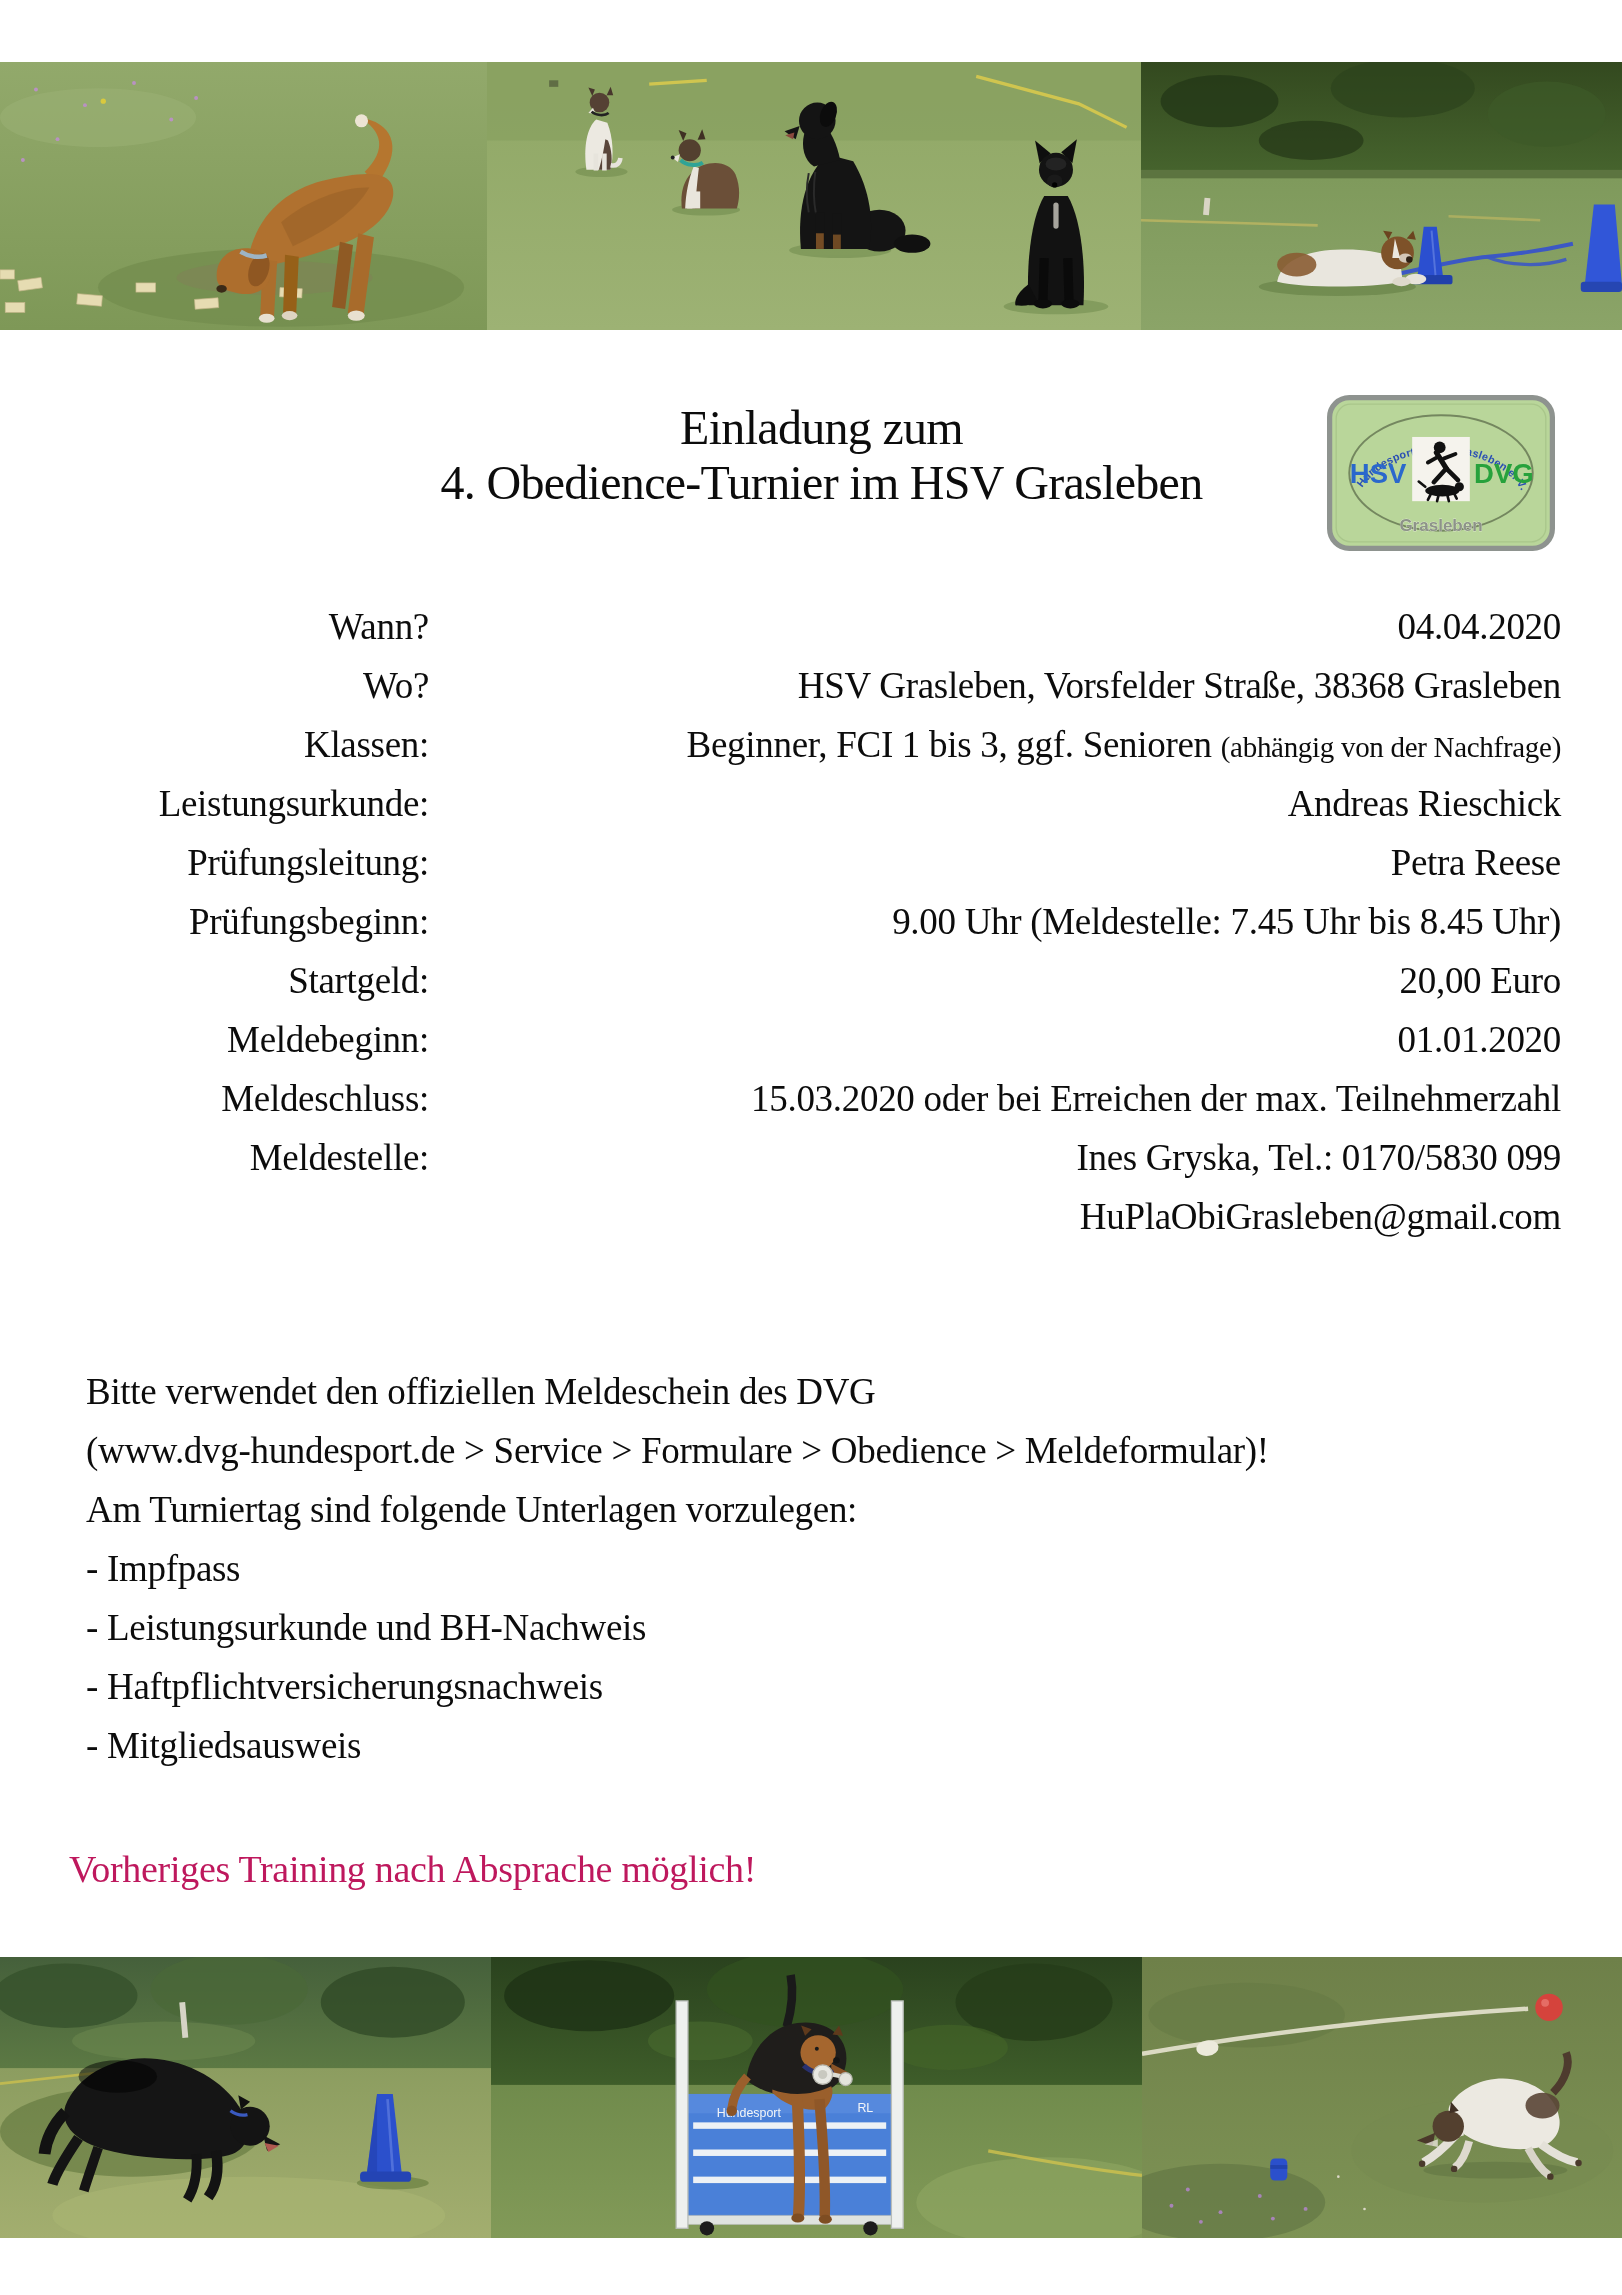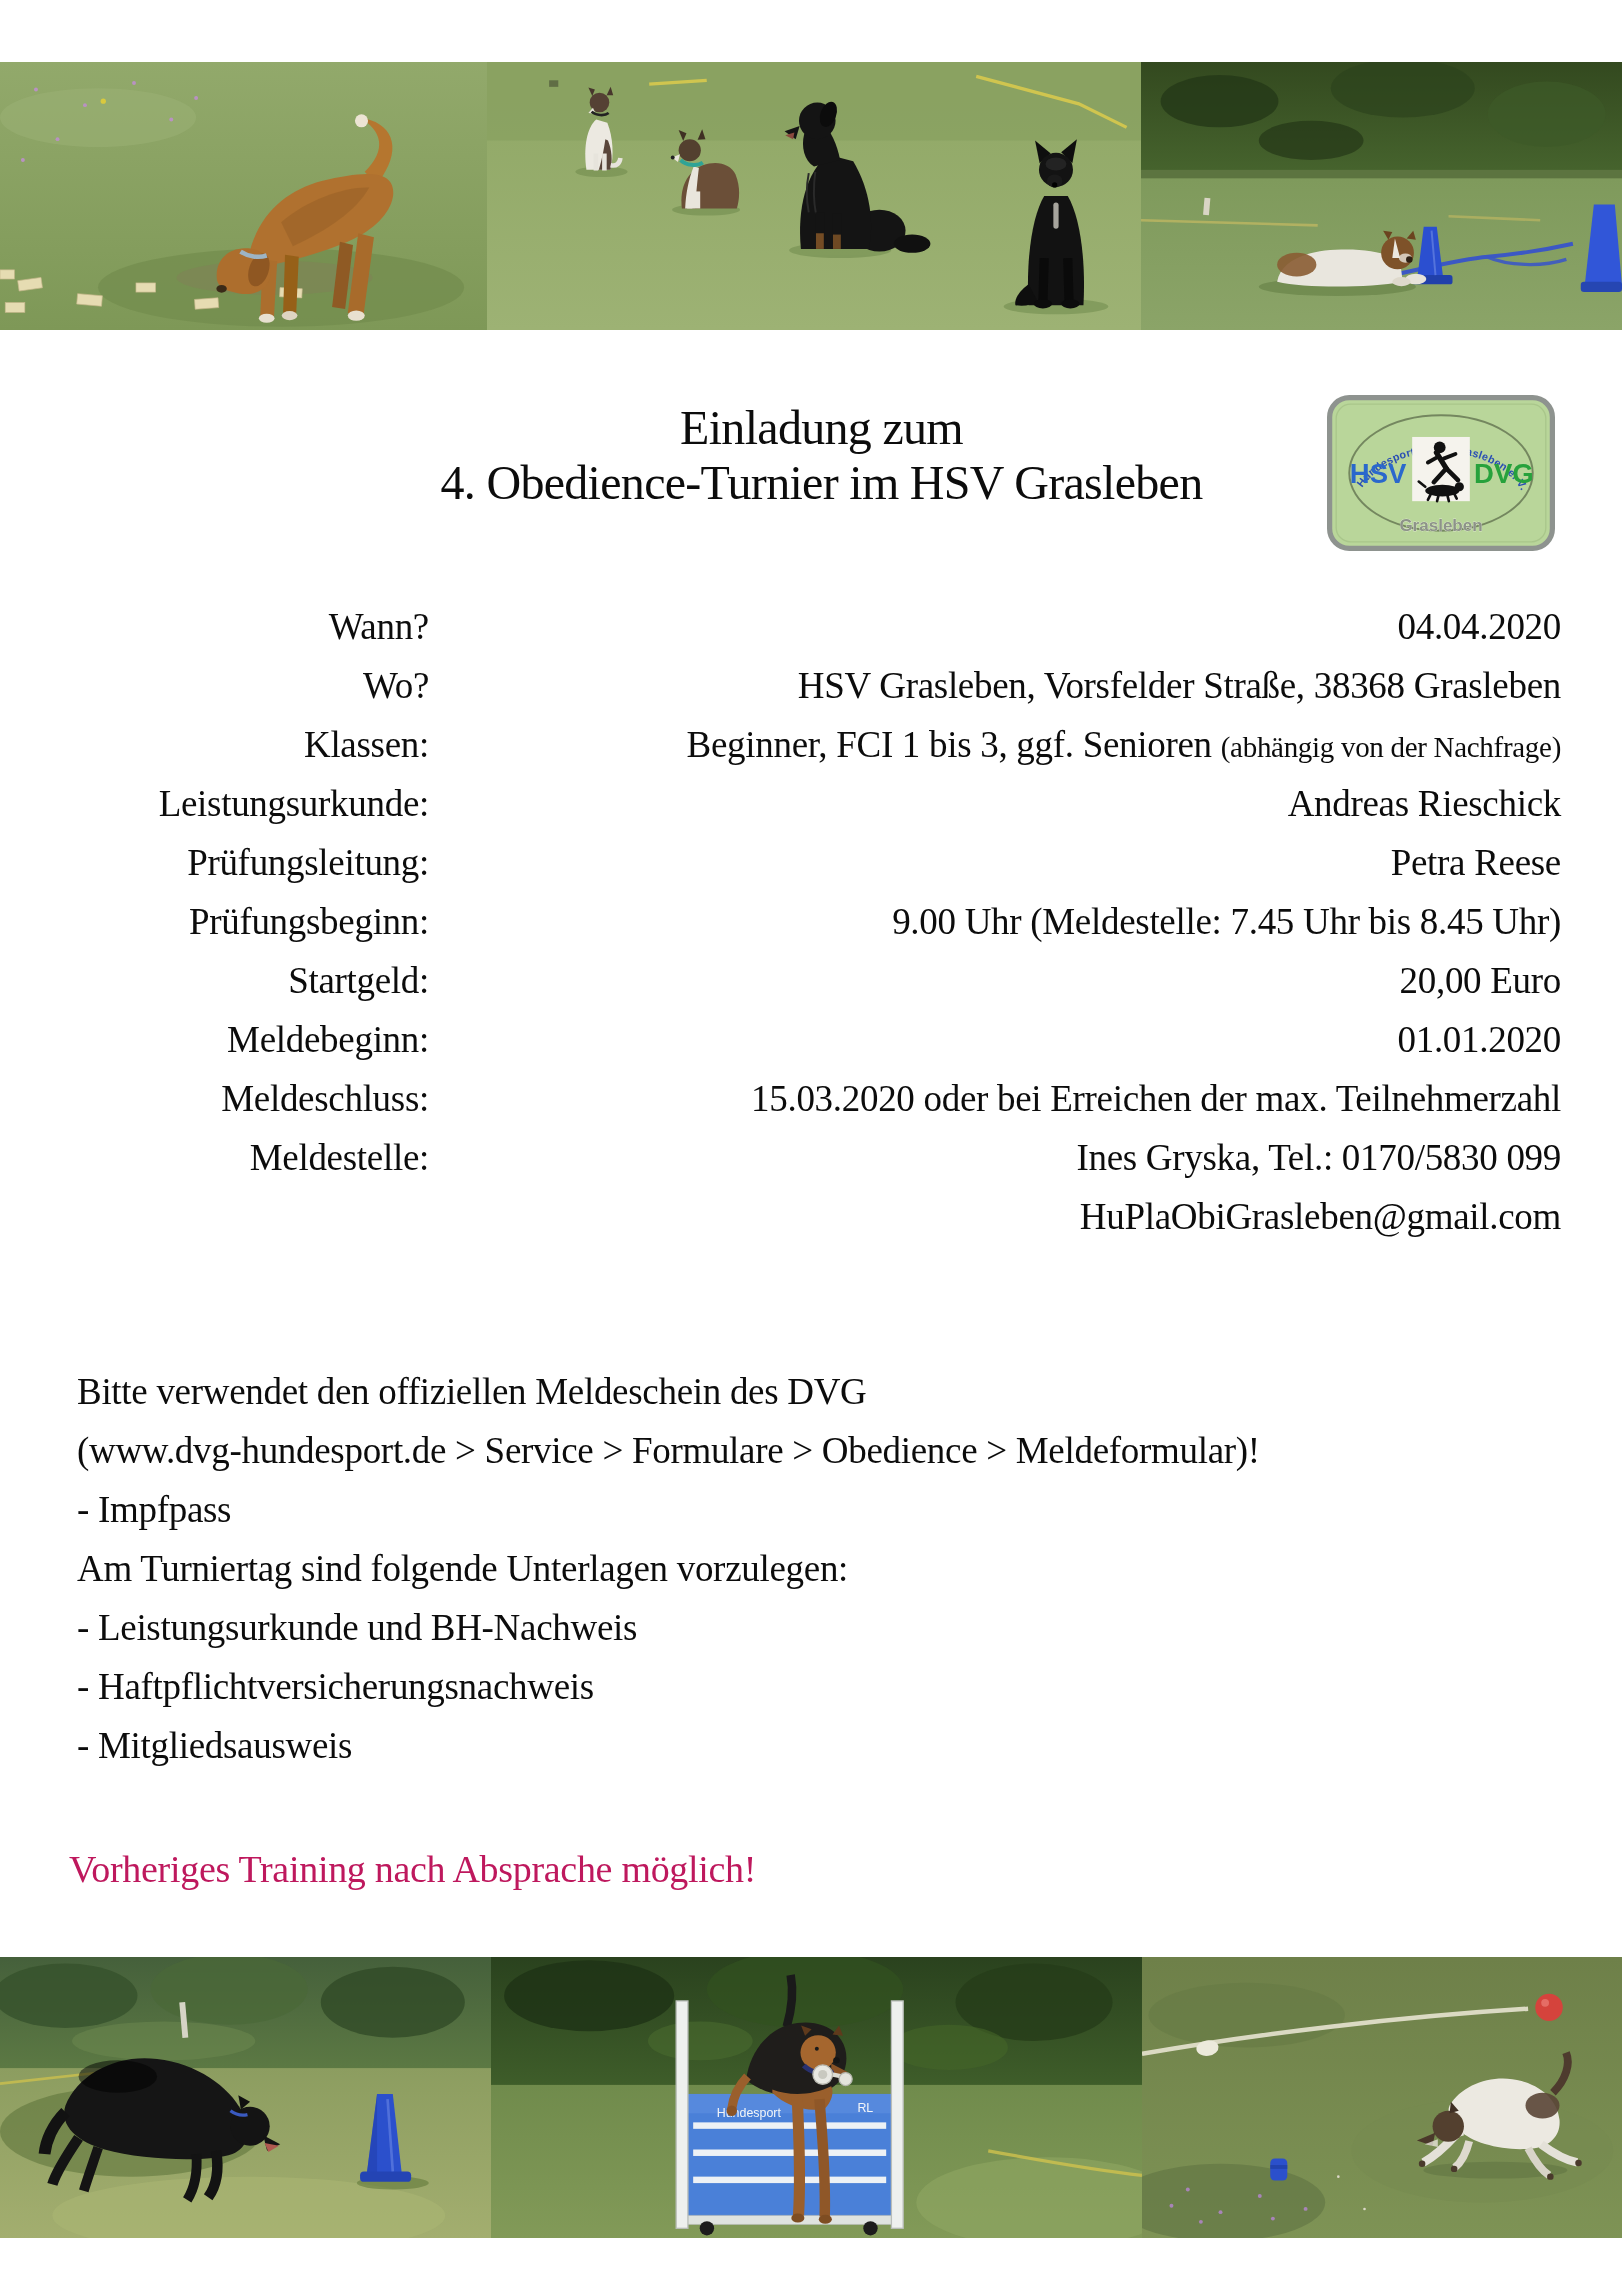--- a/index.html
+++ b/index.html
@@ -11,21 +11,21 @@
   .strip svg{display:block;height:100%;}
   .title-block{position:absolute;top:400px;left:118px;width:1407px;text-align:center;
                font-weight:normal;font-size:48px;line-height:55px;letter-spacing:-0.7px;}
   .logo{position:absolute;top:395px;left:1327px;width:228px;height:156px;}
   .details{position:absolute;top:597px;left:69px;width:1492px;font-size:37px;letter-spacing:-0.3px;text-align:right;}
   .row{display:flex;height:59px;align-items:center;}
   .row .label{width:360px;flex:none;}
   .row .value{flex:1;white-space:nowrap;}
   .value-bold{font-weight:normal;}
   .note{font-size:29px;}
-  .paragraph{position:absolute;top:1362px;left:77px;width:1512px;font-size:37px;line-height:59px;
+  .paragraph{position:absolute;top:1362px;left:86px;width:1512px;font-size:37px;line-height:59px;
              letter-spacing:-0.3px;white-space:nowrap;}
   .highlight{position:absolute;top:1840px;left:69px;font-size:38px;line-height:59px;color:#be185d;
              letter-spacing:-0.3px;}
   .logo text,.hurdle-text{font-family:"Liberation Sans",sans-serif;}
 </style>
 </head>
 <body>
 
 <div class="page">
 
@@ -283,22 +283,22 @@
     </div>
     <div class="row">
       <div class="label"></div>
       <div class="value">HuPlaObiGrasleben@gmail.com</div>
     </div>
   </div>
 
   <div class="paragraph">
     <div>Bitte verwendet den offiziellen Meldeschein des DVG</div>
     <div>(www.dvg-hundesport.de &gt; Service &gt; Formulare &gt; Obedience &gt; Meldeformular)!</div>
+    <div>Am Turniertag sind folgende Unterlagen vorzulegen:</div>
     <div>- Impfpass</div>
-    <div>Am Turniertag sind folgende Unterlagen vorzulegen:</div>
     <div>- Leistungsurkunde und BH-Nachweis</div>
     <div>- Haftpflichtversicherungsnachweis</div>
     <div>- Mitgliedsausweis</div>
   </div>
 
   <div class="highlight">Vorheriges Training nach Absprache möglich!</div>
 
   <div class="strip strip-bottom">
 
     <svg viewBox="0 0 750 435" style="width:491px" preserveAspectRatio="none">

